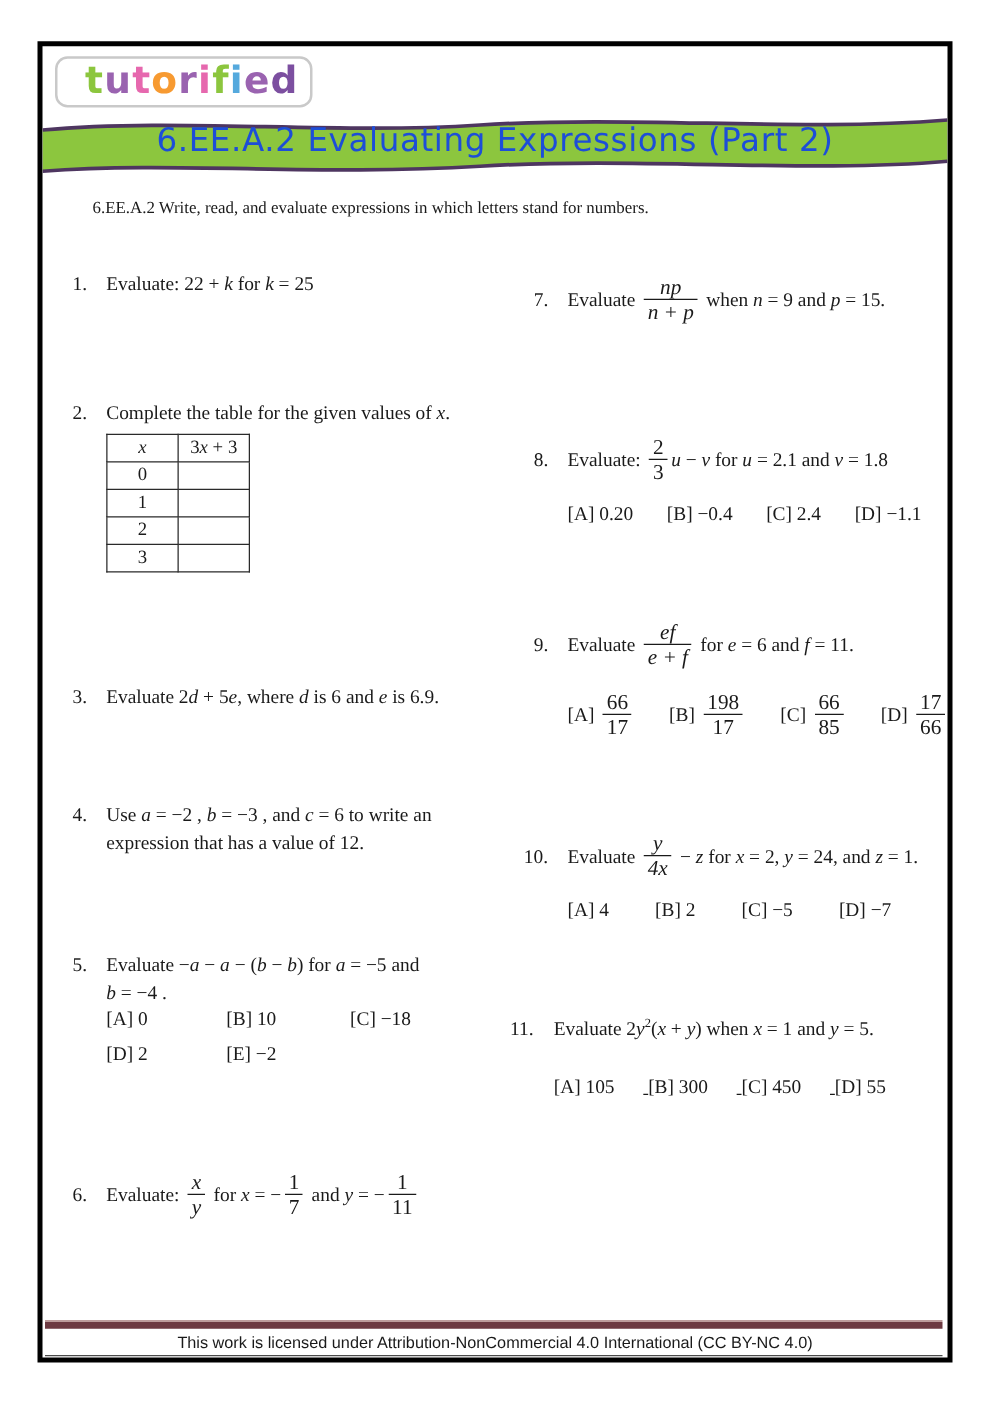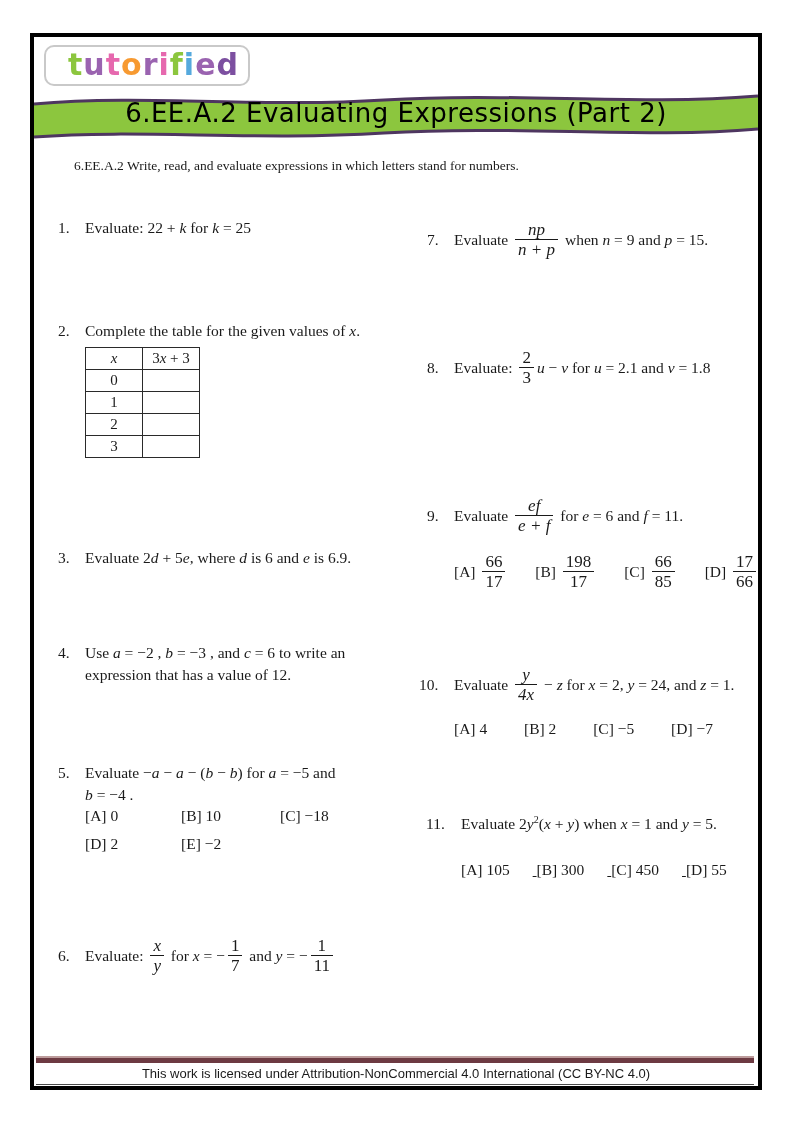--- a/index.html
+++ b/index.html
@@ -62,21 +62,21 @@
 
 <div class="logo">
   <span style="color: rgb(140, 198, 62);">t</span><span style="color: rgb(154, 99, 176);">u</span><span style="color: rgb(230, 104, 174);">t</span><span style="color: rgb(247, 154, 49);">o</span><span style="color: rgb(154, 99, 176);">r</span><span style="color: rgb(230, 104, 174);">i</span><span style="color: rgb(140, 198, 62);">f</span><span style="color: rgb(85, 169, 221);">i</span><span style="color: rgb(154, 99, 176);">e</span><span style="color: rgb(124, 79, 160);">d</span>
 </div>
 
 <svg class="banner-svg" viewBox="0 0 724 54" preserveAspectRatio="none">
   <path d="M0,15 C110,5 230,19 350,11 C480,3 600,17 724,7 L724,40 C610,50 480,36 350,44 C220,52 105,40 0,48 Z" fill="#8cc63e"></path>
   <path fill="none" stroke-width="3" d="M0,15 C110,5 230,19 350,11 C480,3 600,17 724,7" stroke="#4e3660"></path>
   <path fill="none" stroke-width="3" d="M0,48 C105,40 220,52 350,44 C480,36 610,50 724,40" stroke="#4e3660"></path>
 </svg>
-<div class="banner-title" style="color: #000000;">6.EE.A.2 Evaluating Expressions (Part 2)</div>
+<div class="banner-title" style="color: #1d4ed8;">6.EE.A.2 Evaluating Expressions (Part 2)</div>
 
 <div class="standard">6.EE.A.2 Write, read, and evaluate expressions in which letters stand for numbers.</div>
 
 <div class="q" style="left:58px;top:219px;">
   <span class="qnum">1.</span>
   <span class="qbody"><span>Evaluate: 22 + </span><span class="it">k</span><span> for </span><span class="it">k</span><span> = 25</span></span>
 </div>
 
 <div class="q" style="left:58px;top:322px;">
   <span class="qnum">2.</span>
@@ -144,20 +144,26 @@
 
 <div class="q" style="left:427px;top:222px;">
   <span class="qnum">7.</span>
   <span class="qbody"><span>Evaluate </span><span class="frac it"><span class="fnum">np</span><span class="fden">n + p</span></span><span> when </span><span class="it">n</span><span> = 9 and </span><span class="it">p</span><span> = 15.</span></span>
 </div>
 
 <div class="q" style="left:427px;top:350px;">
   <span class="qnum">8.</span>
   <div class="qbody">
     <div><span>Evaluate: </span><span class="frac"><span class="fnum">2</span><span class="fden">3</span></span><span class="it">u</span><span> − </span><span class="it">v</span><span> for </span><span class="it">u</span><span> = 2.1 and </span><span class="it">v</span><span> = 1.8</span></div>
+    <div class="choices">
+      <span class="choice"><span>[A] 0.20</span></span>
+      <span class="choice"><span>[B] −0.4</span></span>
+      <span class="choice"><span>[C] 2.4</span></span>
+      <span class="choice"><span>[D] −1.1</span></span>
+    </div>
   </div>
 </div>
 
 <div class="q" style="left:427px;top:498px;">
   <span class="qnum">9.</span>
   <div class="qbody">
     <div><span>Evaluate </span><span class="frac it"><span class="fnum">ef</span><span class="fden">e + f</span></span><span> for </span><span class="it">e</span><span> = 6 and </span><span class="it">f</span><span> = 11.</span></div>
     <div class="choices" style="margin-top:17px;">
       <span class="choice"><span>[A] </span><span class="frac"><span class="fnum">66</span><span class="fden">17</span></span></span>
       <span class="choice"><span>[B] </span><span class="frac"><span class="fnum">198</span><span class="fden">17</span></span></span>
@@ -173,21 +179,21 @@
     <div><span>Evaluate </span><span class="frac it"><span class="fnum">y</span><span class="fden">4x</span></span><span> − </span><span class="it">z</span><span> for </span><span class="it">x</span><span> = 2, </span><span class="it">y</span><span> = 24, and </span><span class="it">z</span><span> = 1.</span></div>
     <div class="choices wide">
       <span class="choice"><span>[A] 4</span></span>
       <span class="choice"><span>[B] 2</span></span>
       <span class="choice"><span>[C] −5</span></span>
       <span class="choice"><span>[D] −7</span></span>
     </div>
   </div>
 </div>
 
-<div class="q" style="left:426px;top:815px;">
+<div class="q" style="left:408px;top:815px;">
   <span class="qnum w">11.</span>
   <div class="qbody">
     <div><span>Evaluate 2</span><span class="it">y</span><sup>2</sup><span>(</span><span class="it">x</span><span> + </span><span class="it">y</span><span>) when </span><span class="it">x</span><span> = 1 and </span><span class="it">y</span><span> = 5.</span></div>
     <div class="choices" style="margin-top:28px;text-decoration:underline;">
       <span class="choice"><span>[A] 105</span></span>
       <span class="choice"><span>[B] 300</span></span>
       <span class="choice"><span>[C] 450</span></span>
       <span class="choice"><span>[D] 55</span></span>
     </div>
   </div>

